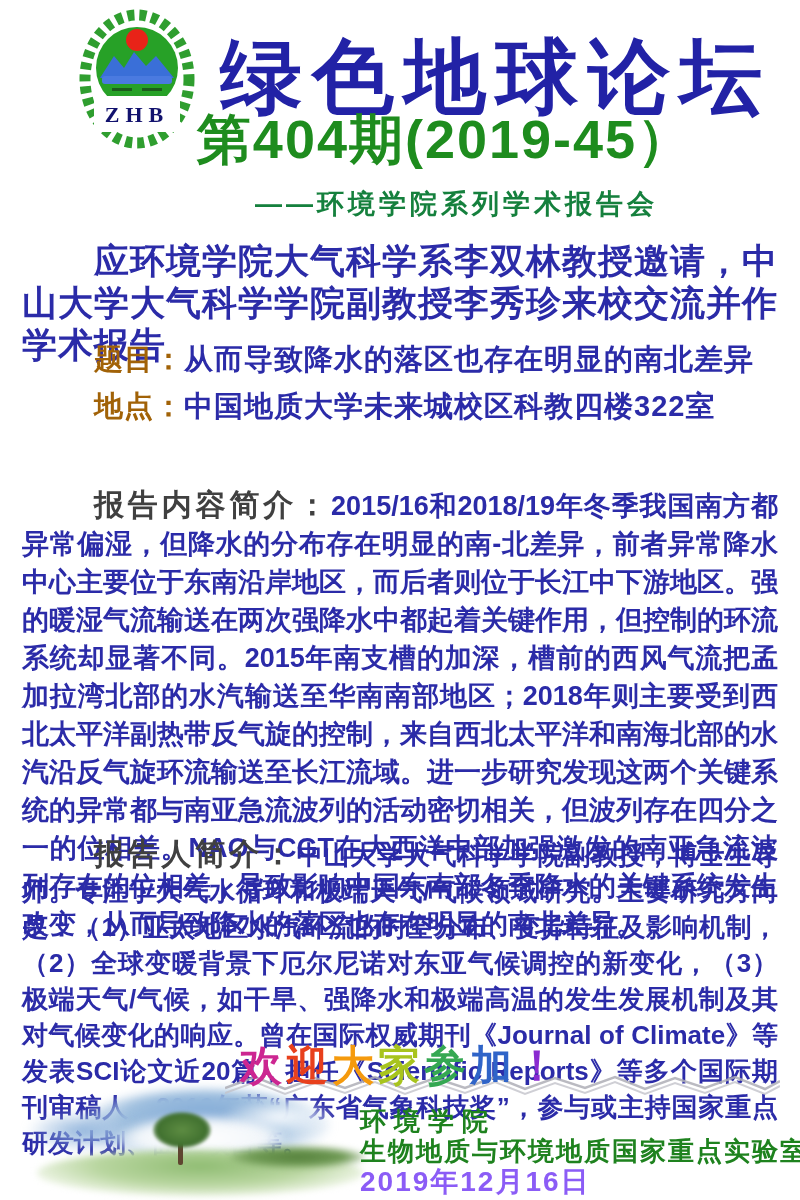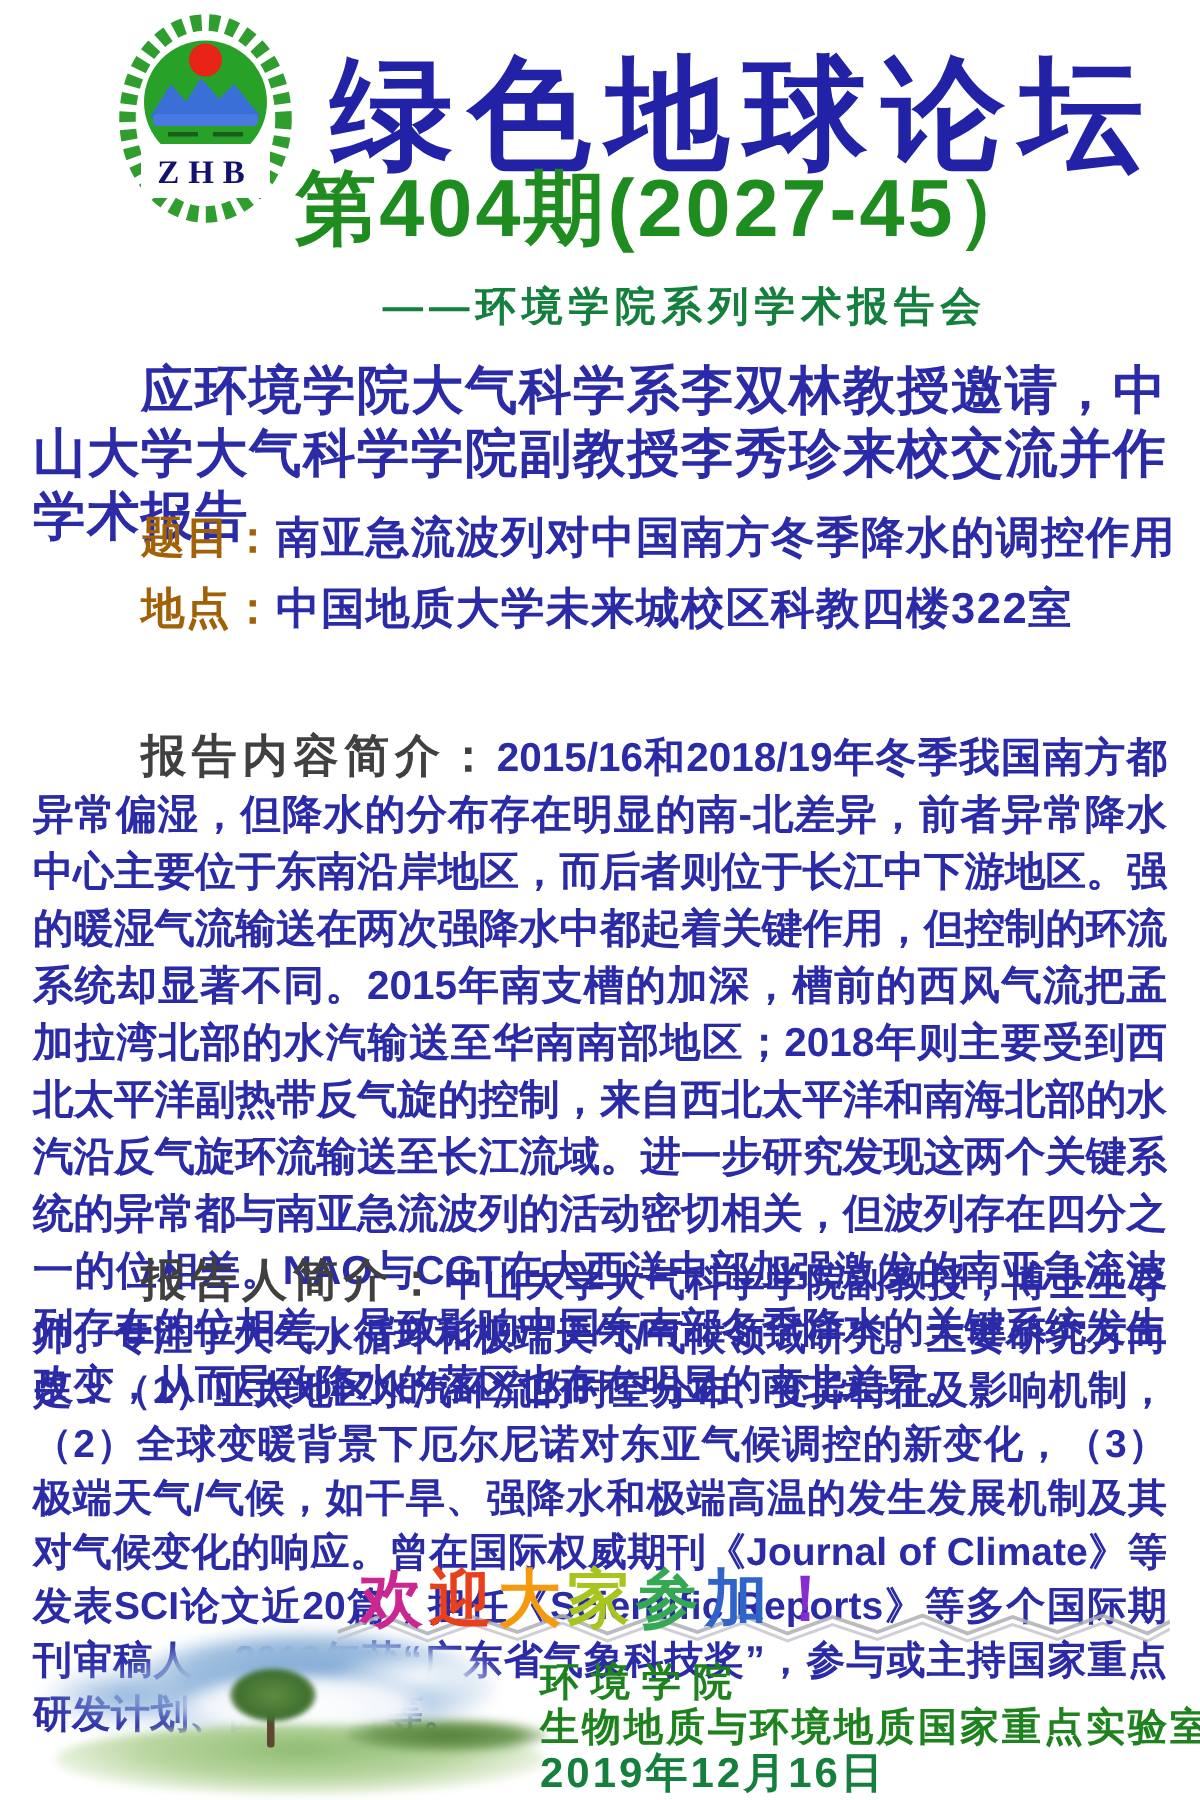--- a/index.html
+++ b/index.html
@@ -39,21 +39,21 @@
 
   
   .welcome-waves{position:absolute;left:225px;top:1072px;width:555px;height:26px;z-index:1;}
   .welcome{position:absolute;left:240px;top:1028px;width:545px;text-align:left;
            font-size:42px;line-height:76px;font-weight:bold;letter-spacing:4px;
            white-space:nowrap;z-index:2;}
   .footer{position:absolute;left:360px;top:1106px;width:420px;text-align:left;
           color:#1e821e;font-weight:bold;z-index:2;}
   .footer-org1{font-size:26px;line-height:30px;letter-spacing:8px;}
   .footer-org2{font-size:26px;line-height:30px;letter-spacing:2px;white-space:nowrap;}
-  .footer-date{font-size:28px;line-height:32px;letter-spacing:2px;color:#15803d;}
+  .footer-date{font-size:28px;line-height:32px;letter-spacing:2px;color:#8b5cf6;}
 
   
   .landscape{position:absolute;left:25px;top:1090px;width:350px;height:108px;z-index:0;}
   .ls{position:absolute;border-radius:50%;}
   .ls-sky1{left:55px;top:0;width:250px;height:74px;filter:blur(5px);
     background:radial-gradient(ellipse at 50% 40%,#7fa8d6 0%,#9dbede 45%,rgba(215,228,242,0) 75%);}
   .ls-sky2{left:0;top:20px;width:115px;height:42px;filter:blur(5px);
     background:radial-gradient(ellipse,#8cb1da 0%,rgba(170,198,228,0) 70%);}
   .ls-cloud1{left:95px;top:26px;width:165px;height:44px;filter:blur(4px);
     background:radial-gradient(ellipse,#ffffff 0%,#f2f6fa 55%,rgba(255,255,255,0) 80%);}
@@ -79,28 +79,28 @@
     <circle cx="61" cy="34" r="11" fill="#e82318"></circle>
     <path d="M24 72 L38 50 L48 62 L58 46 L70 60 L80 50 L98 72 Z" fill="#3a6fd8"></path>
     <rect x="26" y="70" width="70" height="8" rx="3" fill="#4a7ae0"></rect>
     <rect x="36" y="82" width="20" height="3" fill="#1c5c1c"></rect>
     <rect x="66" y="82" width="20" height="3" fill="#1c5c1c"></rect>
     <rect x="18" y="90" width="86" height="36" fill="#ffffff"></rect>
     <text x="61" y="116" text-anchor="middle" font-size="22" font-weight="bold" fill="#12126e" letter-spacing="6" font-family="Liberation Serif, serif">ZHB</text>
   </svg>
 
   <div class="main-title">绿色地球论坛</div>
-  <div class="issue-line">第404期(2027-45）</div>
+  <div class="issue-line">第404期(2019-45）</div>
   <div class="series-line">——环境学院系列学术报告会</div>
 
   <p class="intro">应环境学院大气科学系李双林教授邀请，中山大学大气科学学院副教授李秀珍来校交流并作学术报告</p>
 
   <div class="details">
     <div class="detail-row">
-      <span class="detail-label">题目：</span><span class="detail-value">南亚急流波列对中国南方冬季降水的调控作用</span>
+      <span class="detail-label">题目：</span><span class="detail-value">从而导致降水的落区也存在明显的南北差异</span>
     </div>
     <div class="detail-row">
       <span class="detail-label">地点：</span><span class="detail-value">中国地质大学未来城校区科教四楼322室</span>
     </div>
   </div>
 
   <p class="abstract">
     <span class="sec-label">报告内容简介：</span><span>2015/16和2018/19年冬季我国南方都异常偏湿，但降水的分布存在明显的南-北差异，前者异常降水中心主要位于东南沿岸地区，而后者则位于长江中下游地区。强的暖湿气流输送在两次强降水中都起着关键作用，但控制的环流系统却显著不同。2015年南支槽的加深，槽前的西风气流把孟加拉湾北部的水汽输送至华南南部地区；2018年则主要受到西北太平洋副热带反气旋的控制，来自西北太平洋和南海北部的水汽沿反气旋环流输送至长江流域。进一步研究发现这两个关键系统的异常都与南亚急流波列的活动密切相关，但波列存在四分之一的位相差。NAO与CGT在大西洋中部加强激发的南亚急流波列存在的位相差，导致影响中国东南部冬季降水的关键系统发生改变，从而导致降水的落区也存在明显的南北差异。</span>
   </p>
 

